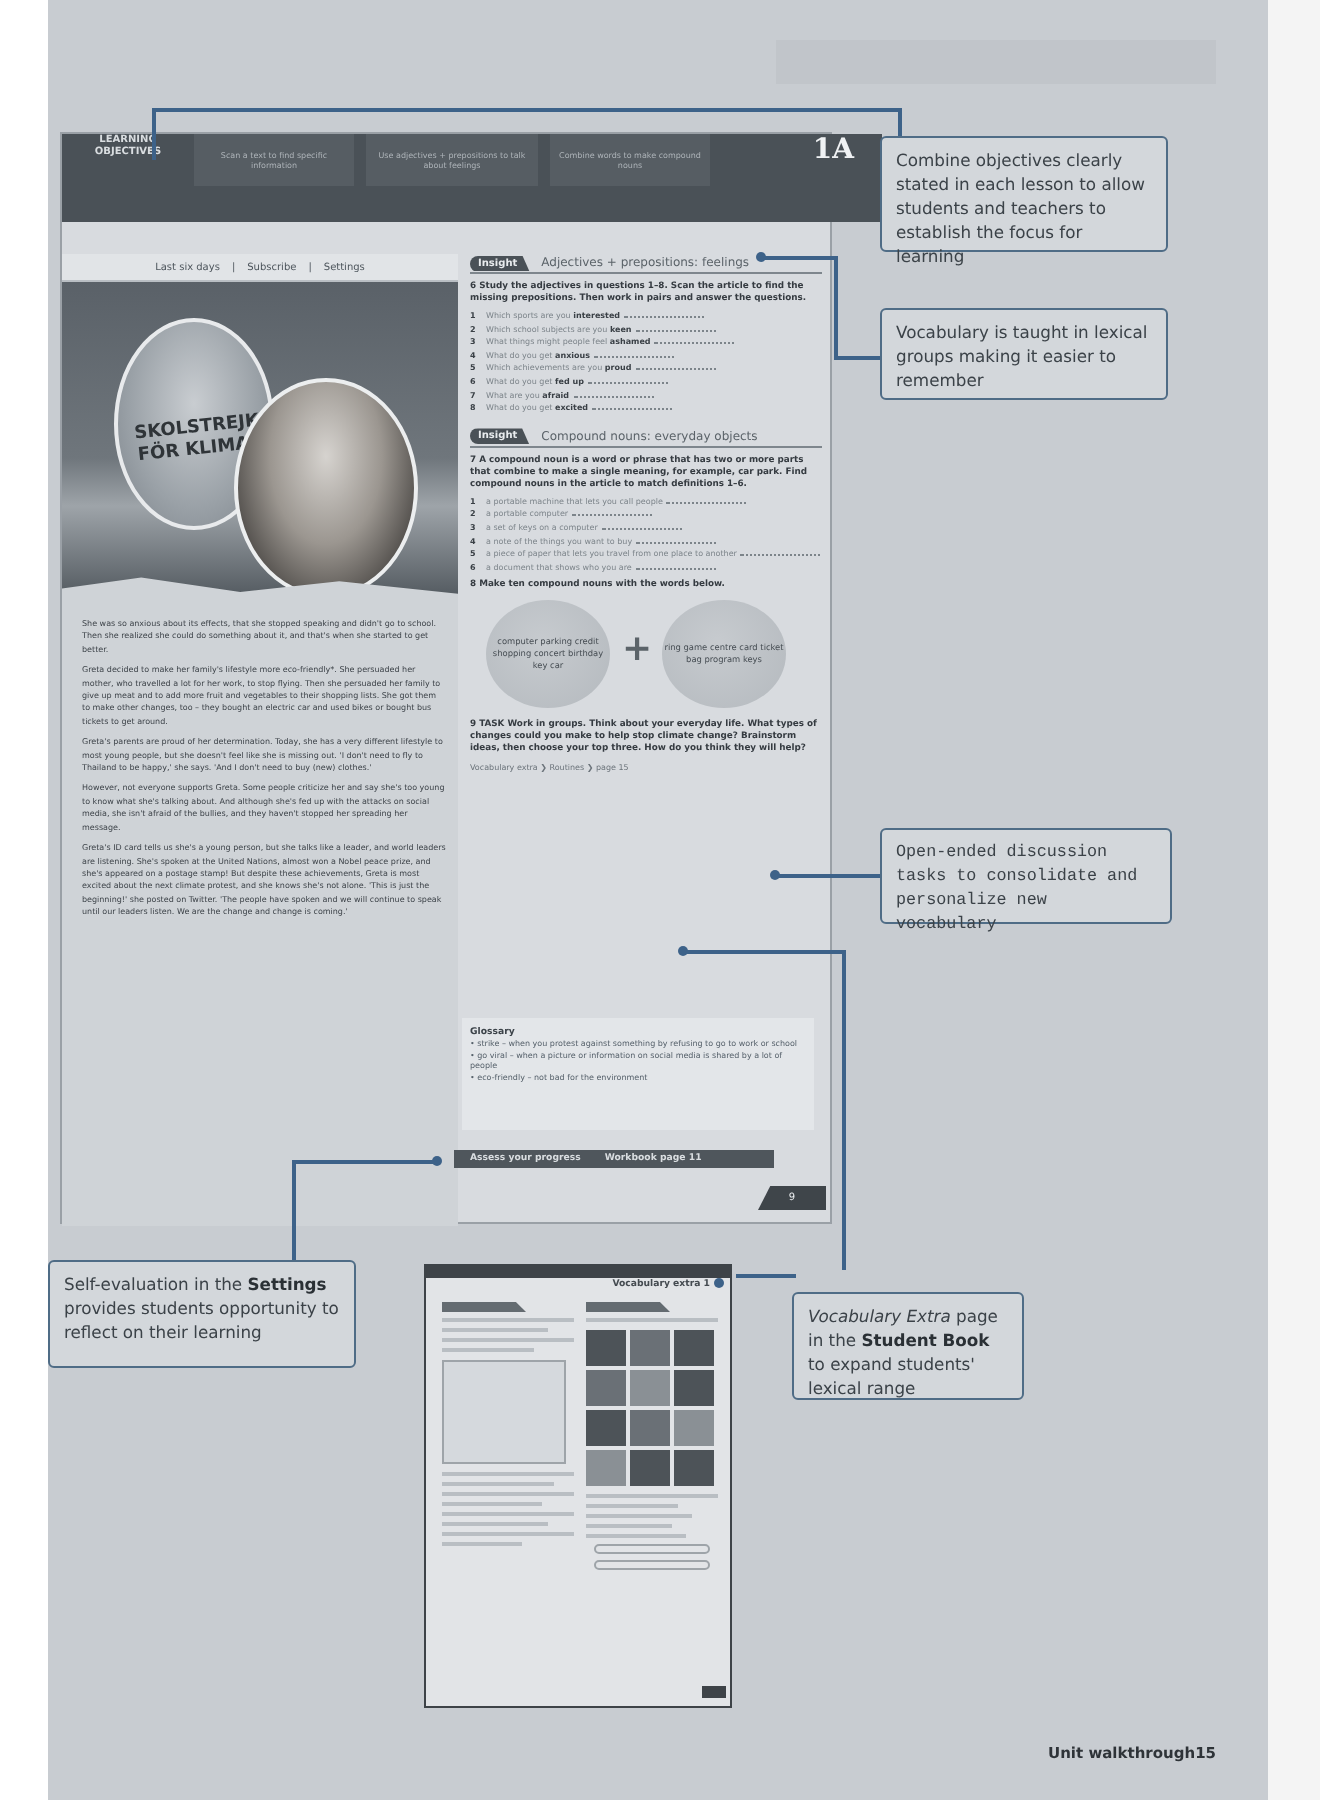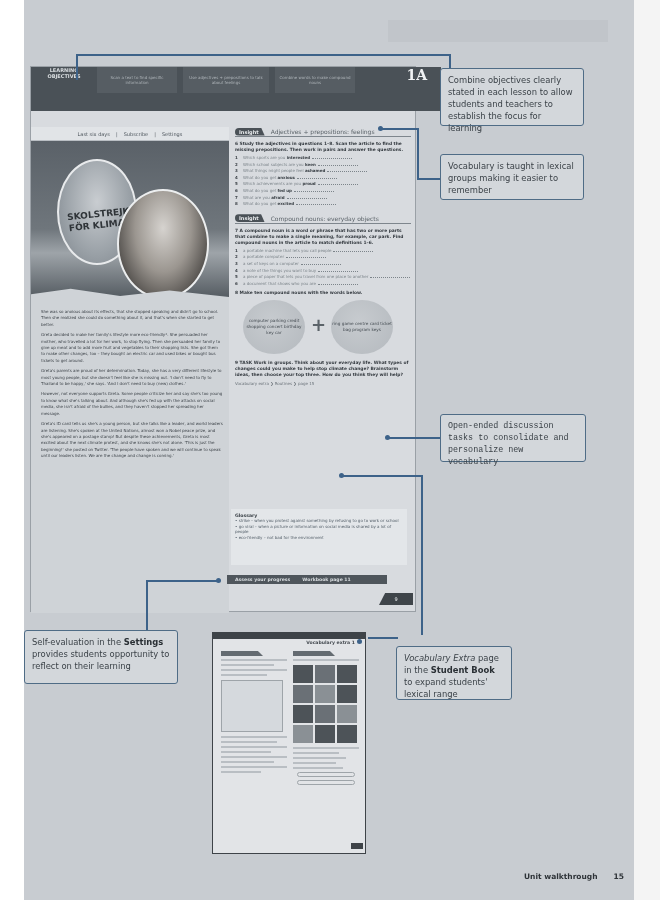--- a/index.html
+++ b/index.html
@@ -68,21 +68,21 @@
   .wb-tag { width: 42px; height: 5px; background: #646b71; margin-bottom: 3px; clip-path: polygon(0 0, 88% 0, 100% 100%, 0 100%); }
   .wb-line { height: 2px; background: #b9bec3; margin-bottom: 3px; }
   .wb-box { width: 62px; height: 52px; border: 1px solid #9ea4a9; background: #d5d9dd; margin: 4px 0; }
   .wb-thumbs { display: grid; grid-template-columns: repeat(3, 20px); grid-gap: 2px; margin: 4px 0; }
   .wb-thumb { width: 20px; height: 18px; background: #4d5358; }
   .wb-thumb.l { background: #8a9095; }
   .wb-thumb.m { background: #6a7076; }
   .wb-pill { height: 5px; border-radius: 3px; border: 1px solid #9ea4a9; margin: 3px 4px; }
   .wb-corner { position: absolute; right: 2px; bottom: 4px; width: 12px; height: 6px; background: #3e4348; }
 
-  .footer { position: absolute; left: 524px; top: 872px; font-size: 7.5px; font-weight: bold; color: #2e3338; display: flex; gap: 16px; }
+  .footer { position: absolute; left: 524px; top: 872px; font-size: 7.5px; font-weight: bold; color: #2e3338; display: flex; }
 </style>
 </head>
 <body>
 
 <div class="page"></div>
 <div class="right-strip"></div>
 <div class="ghost-bar"></div>
 
 <div class="sb-page">
   <div class="lo-bar">

